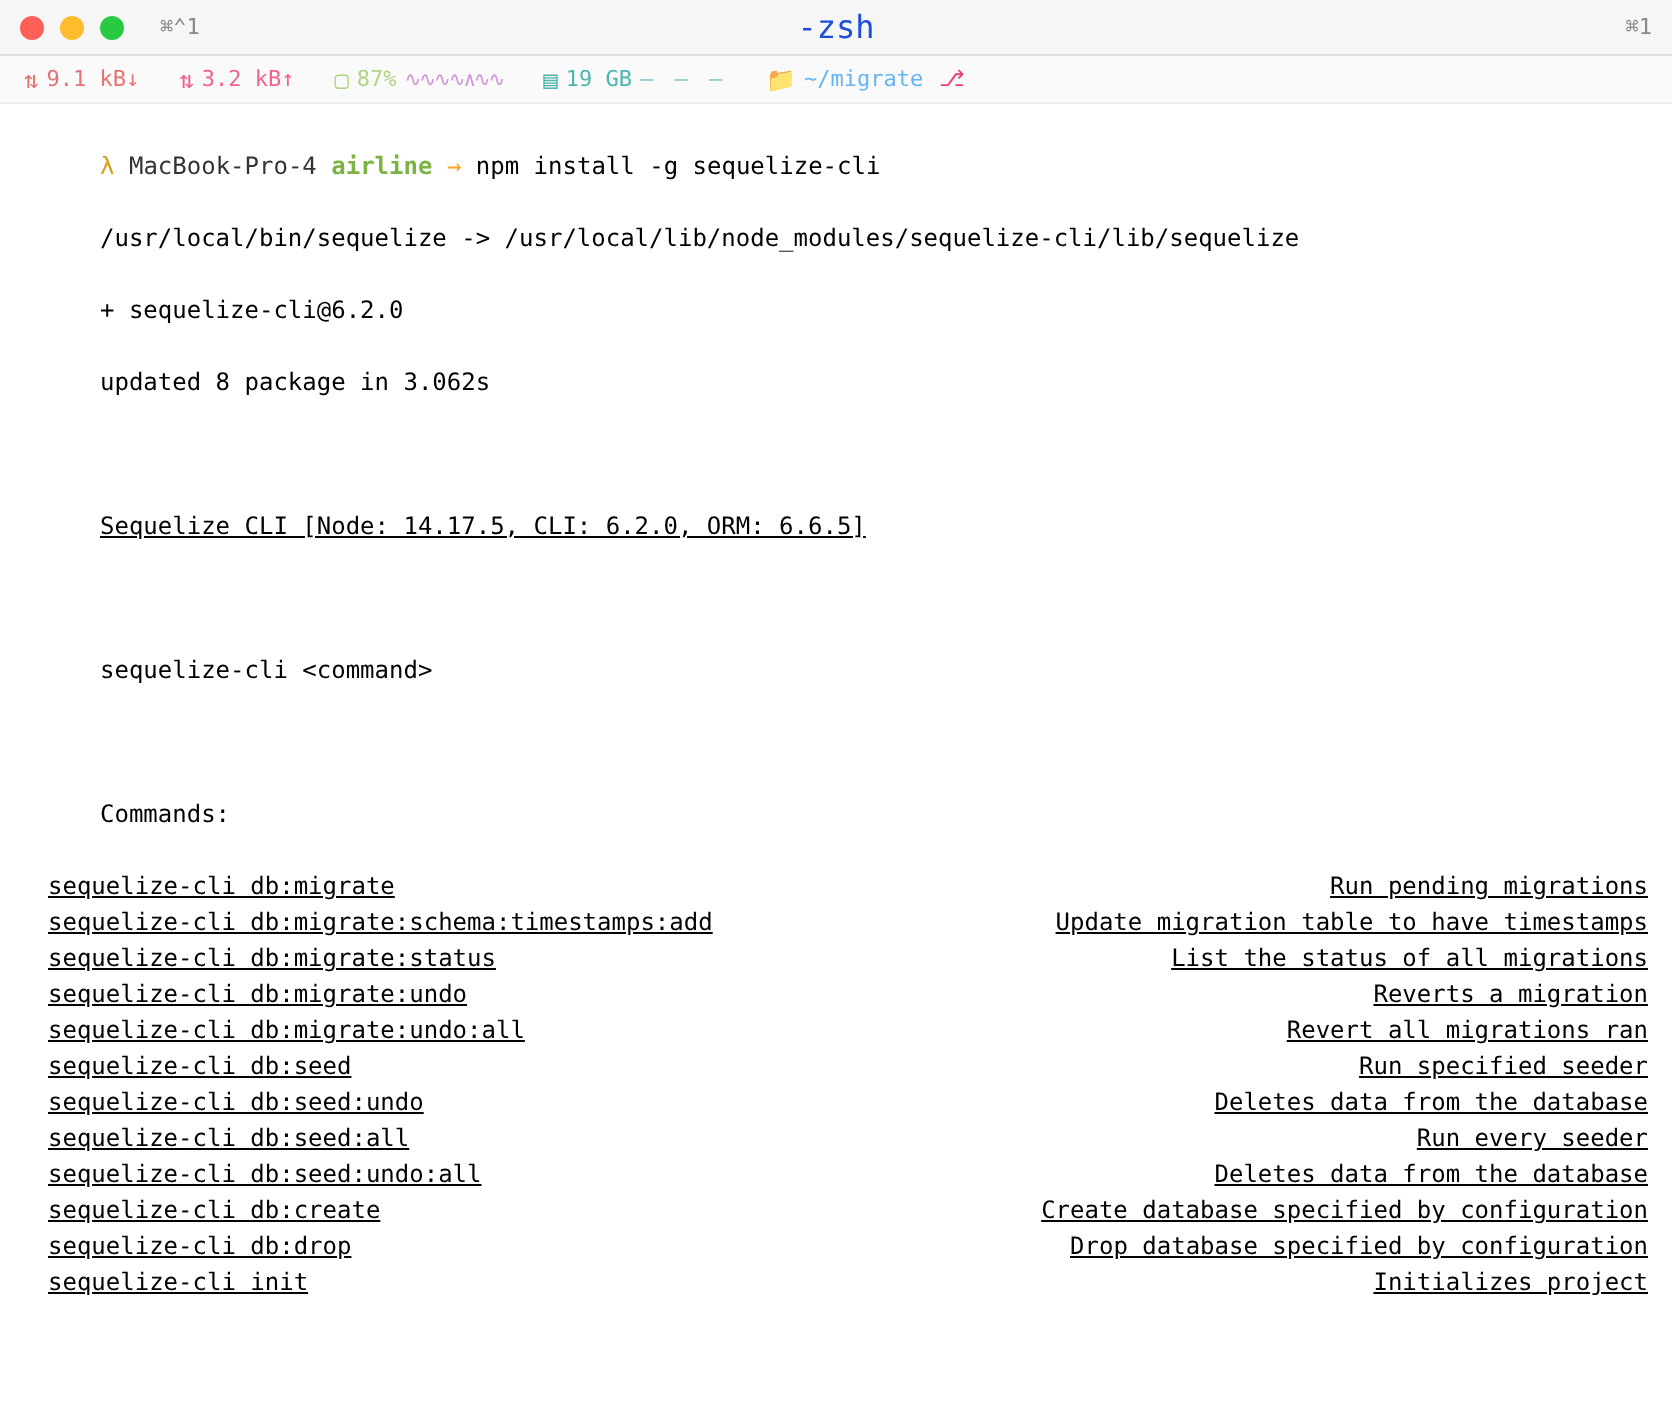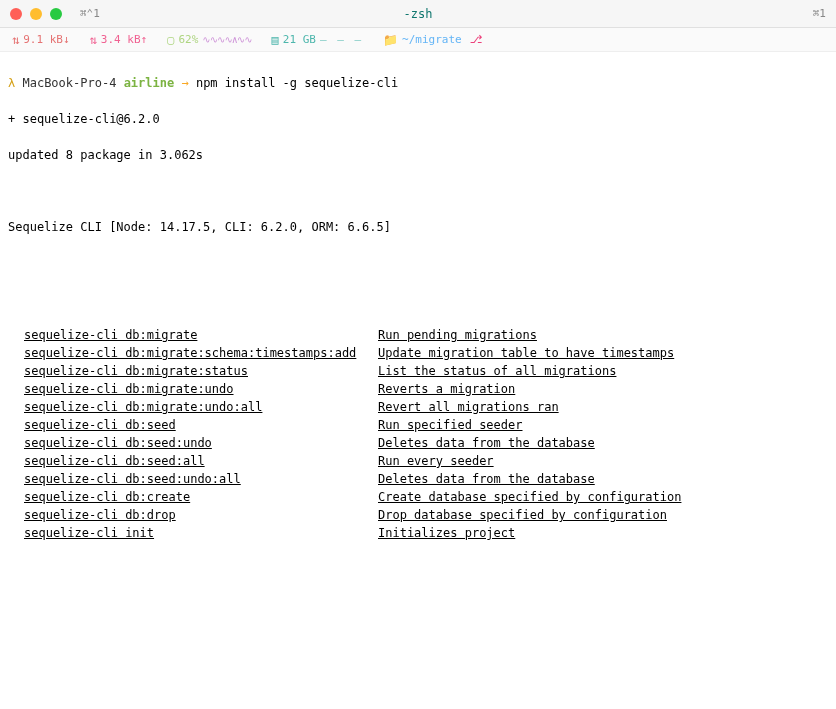--- a/index.html
+++ b/index.html
@@ -39,22 +39,22 @@
     .tl-green { background: #28ca42; }
     .tab-indicator {
       margin-left: 18px;
       font-size: 11px;
       color: #888;
     }
     .window-title {
       position: absolute;
       left: 50%;
       transform: translateX(-50%);
-      font-size: 12px;
-      color: #0f766e;
+      font-size: 16px;
+      color: #1d4ed8;
     }
     .pane-indicator {
       margin-left: auto;
       font-size: 11px;
       color: #888;
     }
     .status-bar {
       height: 24px;
       background: #fafafa;
       border-bottom: 1px solid #eee;
@@ -89,32 +89,33 @@
     .terminal {
       padding: 4px 8px;
       line-height: 1.5;
       white-space: pre;
     }
     .prompt-lambda { color: #d4a017; }
     .prompt-host { color: #333; }
     .prompt-dir { color: #7cb342; font-weight: bold; }
     .prompt-arrow { color: #f9a825; }
     .cmd-text { color: #000; }
-    .underline { }
-    .line { display: block; }
+    .underline { text-decoration: underline; }
+    .line { display: block; margin-left: 42px; }
     .cmd-row {
       display: flex;
       text-decoration: underline;
     }
     .cmd-name {
       width: 370px;
       padding-left: 16px;
     }
     .cmd-desc {
       flex: 1;
+      text-align: right;
     }
     .cmd-alias {
       text-align: right;
       padding-right: 4px;
     }
   </style>
 </head>
 <body>
 
 <div class="titlebar">
@@ -128,47 +129,50 @@
   <span class="pane-indicator">⌘1</span>
 </div>
 
 <div class="status-bar">
   <span class="status-item net-down">
     <span class="status-icon">⇅</span>
     <span>9.1 kB↓</span>
   </span>
   <span class="status-item net-up">
     <span class="status-icon">⇅</span>
-    <span>3.4 kB↑</span>
+    <span>3.2 kB↑</span>
   </span>
   <span class="status-item battery">
     <span class="status-icon">▢</span>
-    <span>62%</span>
+    <span>87%</span>
     <span class="sparkline">∿∿∿∿∧∿∿</span>
   </span>
   <span class="status-item disk">
     <span class="status-icon">▤</span>
-    <span>21 GB</span>
+    <span>19 GB</span>
     <span class="disk-spark">— — —</span>
   </span>
   <span class="status-item folder">
     <span class="status-icon">📁</span>
     <span>~/migrate</span>
     <span style="color:#ec407a;margin-left:4px">⎇</span>
   </span>
 </div>
 
 <div class="terminal">
 <span class="line"><span class="prompt-lambda">λ</span> <span class="prompt-host">MacBook-Pro-4</span> <span class="prompt-dir">airline</span> <span class="prompt-arrow">→</span> <span class="cmd-text">npm install -g sequelize-cli</span></span>
+<span class="line">/usr/local/bin/sequelize -&gt; /usr/local/lib/node_modules/sequelize-cli/lib/sequelize</span>
 <span class="line">+ sequelize-cli@6.2.0</span>
 <span class="line">updated 8 package in 3.062s</span>
 <span class="line"> </span>
 <span class="line underline">Sequelize CLI [Node: 14.17.5, CLI: 6.2.0, ORM: 6.6.5]</span>
 <span class="line"> </span>
+<span class="line">sequelize-cli &lt;command&gt;</span>
 <span class="line"> </span>
+<span class="line">Commands:</span>
 <div id="commands-container"><div class="cmd-row"><span class="cmd-name">sequelize-cli db:migrate</span><span class="cmd-desc">Run pending migrations</span><span class="cmd-alias"></span></div><div class="cmd-row"><span class="cmd-name">sequelize-cli db:migrate:schema:timestamps:add</span><span class="cmd-desc">Update migration table to have timestamps</span><span class="cmd-alias"></span></div><div class="cmd-row"><span class="cmd-name">sequelize-cli db:migrate:status</span><span class="cmd-desc">List the status of all migrations</span><span class="cmd-alias"></span></div><div class="cmd-row"><span class="cmd-name">sequelize-cli db:migrate:undo</span><span class="cmd-desc">Reverts a migration</span><span class="cmd-alias"></span></div><div class="cmd-row"><span class="cmd-name">sequelize-cli db:migrate:undo:all</span><span class="cmd-desc">Revert all migrations ran</span><span class="cmd-alias"></span></div><div class="cmd-row"><span class="cmd-name">sequelize-cli db:seed</span><span class="cmd-desc">Run specified seeder</span><span class="cmd-alias"></span></div><div class="cmd-row"><span class="cmd-name">sequelize-cli db:seed:undo</span><span class="cmd-desc">Deletes data from the database</span><span class="cmd-alias"></span></div><div class="cmd-row"><span class="cmd-name">sequelize-cli db:seed:all</span><span class="cmd-desc">Run every seeder</span><span class="cmd-alias"></span></div><div class="cmd-row"><span class="cmd-name">sequelize-cli db:seed:undo:all</span><span class="cmd-desc">Deletes data from the database</span><span class="cmd-alias"></span></div><div class="cmd-row"><span class="cmd-name">sequelize-cli db:create</span><span class="cmd-desc">Create database specified by configuration</span><span class="cmd-alias"></span></div><div class="cmd-row"><span class="cmd-name">sequelize-cli db:drop</span><span class="cmd-desc">Drop database specified by configuration</span><span class="cmd-alias"></span></div><div class="cmd-row"><span class="cmd-name">sequelize-cli init</span><span class="cmd-desc">Initializes project</span><span class="cmd-alias"></span></div></div>
 
 
 
 
 
 
 </div>
 
 </body></html>

